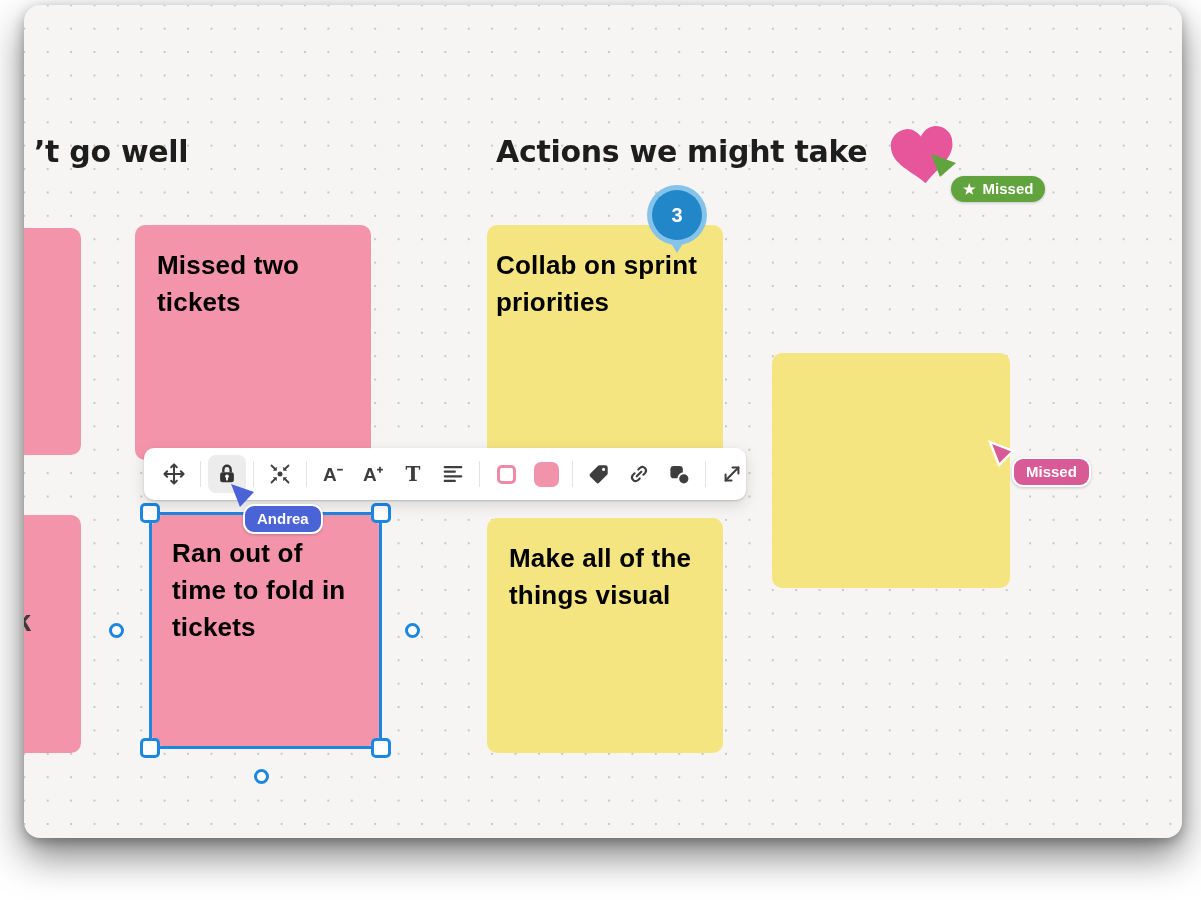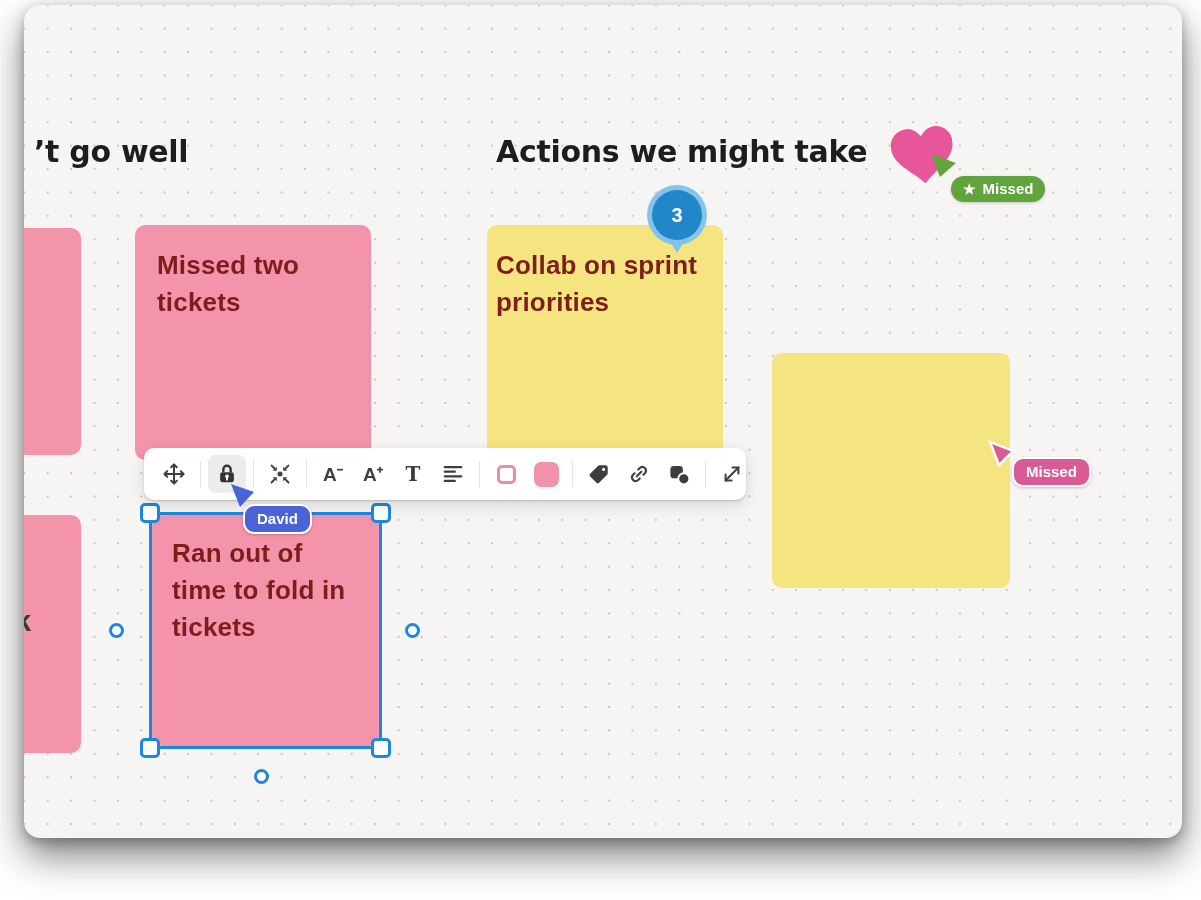--- a/index.html
+++ b/index.html
@@ -21,21 +21,21 @@
     position:absolute; font-family:"DejaVu Sans", sans-serif; font-weight:700;
     font-size:30px; color:#1d1d1d; letter-spacing:-.3px; white-space:nowrap;
   }
   .heading-left  { left:10px;  top:129px; }
   .heading-right { left:456px; top:129px;margin-left:16px; }
 
   
   .note { position:absolute; border-radius:10px; padding:22px; }
   .note.pink   { background:#f494ab; }
   .note.yellow { background:#f5e581; }
-  .note-text { font-weight:700; font-size:26px; line-height:1.42; color:#7f1d1d;
+  .note-text { font-weight:700; font-size:26px; line-height:1.42; color:#000000;
                letter-spacing:.2px; }
   .note-missed  { left:111px; top:220px; width:236px; height:235px; }
   .note-collab  { left:463px; top:220px; width:236px; height:235px;padding-left:9px; }
   .note-make    { left:463px; top:513px; width:236px; height:235px; }
   .note-empty   { left:748px; top:348px; width:238px; height:235px; }
   .note-partial-top    { left:0; top:223px; width:57px; height:227px; border-radius:0 10px 10px 0; }
   .note-partial-bottom { left:0; top:510px; width:57px; height:238px; border-radius:0 10px 10px 0; }
   .note-selected { left:128px; top:510px; width:227px; height:231px; padding:20px 20px; }
   .clipped-fragment { position:absolute; left:-9px; top:90px; font-weight:700;
                       font-size:29px; color:#3b3b3b; }
@@ -109,20 +109,23 @@
     <div class="note pink note-partial-top"></div>
     <div class="note pink note-partial-bottom">
       <span class="clipped-fragment">k</span>
     </div>
     <div class="note pink note-missed">
       <div class="note-text">Missed two tickets</div>
     </div>
     <div class="note yellow note-collab">
       <div class="note-text">Collab on sprint priorities</div>
     </div>
+    <div class="note yellow note-make">
+      <div class="note-text">Make all of the things visual</div>
+    </div>
     <div class="note yellow note-empty"></div>
 
     <div class="pin">
       <div class="pin-tail"></div>
       <div class="pin-outer"></div>
       <div class="pin-inner">3</div>
     </div>
 
     <div class="note pink note-selected">
       <div class="note-text">Ran out of time to fold in tickets</div>
@@ -217,21 +220,21 @@
             <path d="M11.5 19H5v-6.5"></path>
         </svg>
       </div>
     </div>
 
     <div class="cursor" style="left:206px; top:478px;">
       <svg width="26" height="26" viewBox="0 0 26 26">
           <polygon points="1,1 24,9 10,24" fill="#4a63d6"></polygon>
         </svg>
     </div>
-    <div class="name-tag tag-david">David</div>
+    <div class="name-tag tag-david">Andrea</div>
 
     <div class="cursor" style="left:905px; top:148px;">
       <svg width="28" height="25" viewBox="0 0 28 25">
           <polygon points="2,1 27,10 11,24" fill="#61a33c"></polygon>
         </svg>
     </div>
     <div class="name-tag tag-olivia">
       <span class="star">★</span>
       <span>Missed</span>
     </div>

